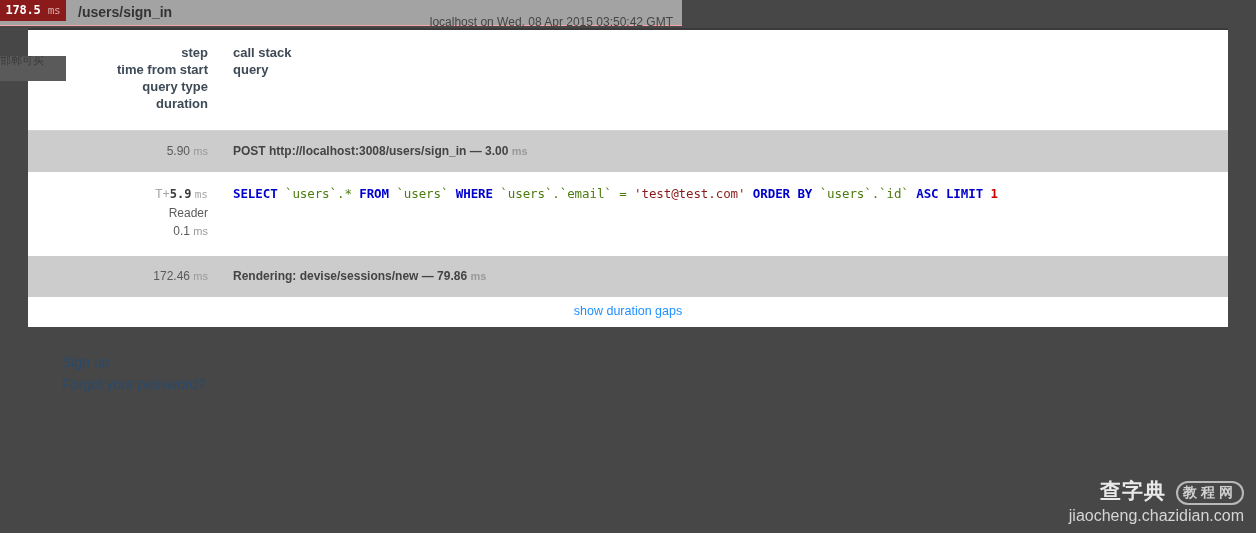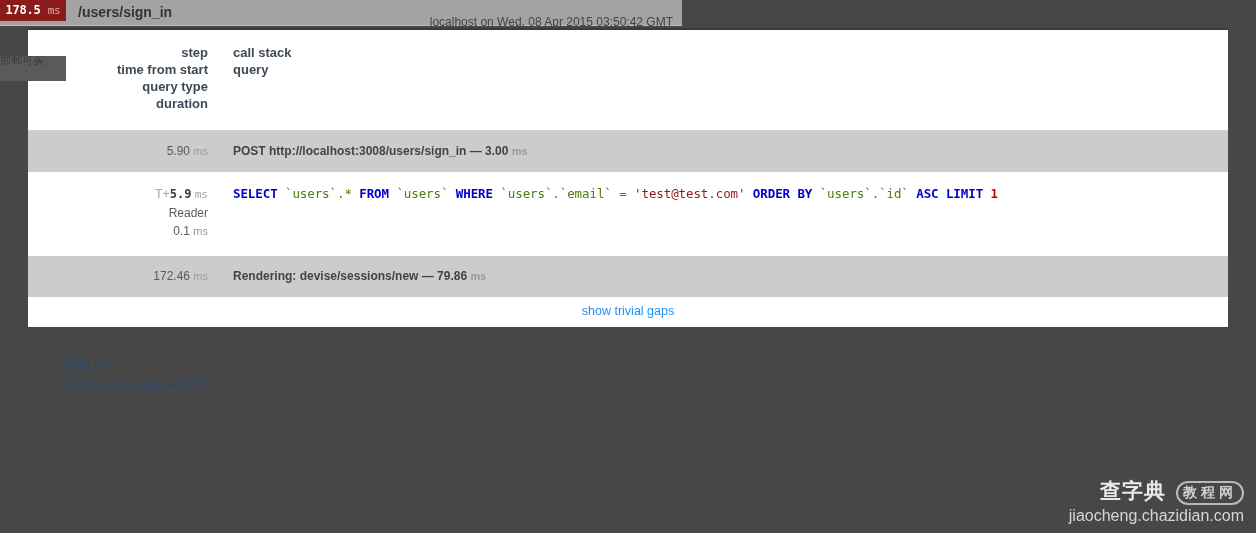--- a/index.html
+++ b/index.html
@@ -322,21 +322,21 @@
     </div>
     <div class="col-right">
       <div class="rt-line">
         <span>Rendering: devise/sessions/new — 79.86</span>
         <span class="unit">ms</span>
       </div>
     </div>
   </div>
 
   <div class="panel-footer">
-    <a href="#">show trivial gaps</a>
+    <a href="#">show duration gaps</a>
   </div>
 </div>
 
 <div class="watermark">
   <div class="wm-top">
     <span class="wm-cn">查字典</span>
     <span class="wm-badge">教程网</span>
   </div>
   <div class="wm-url">jiaocheng.chazidian.com</div>
 </div>

